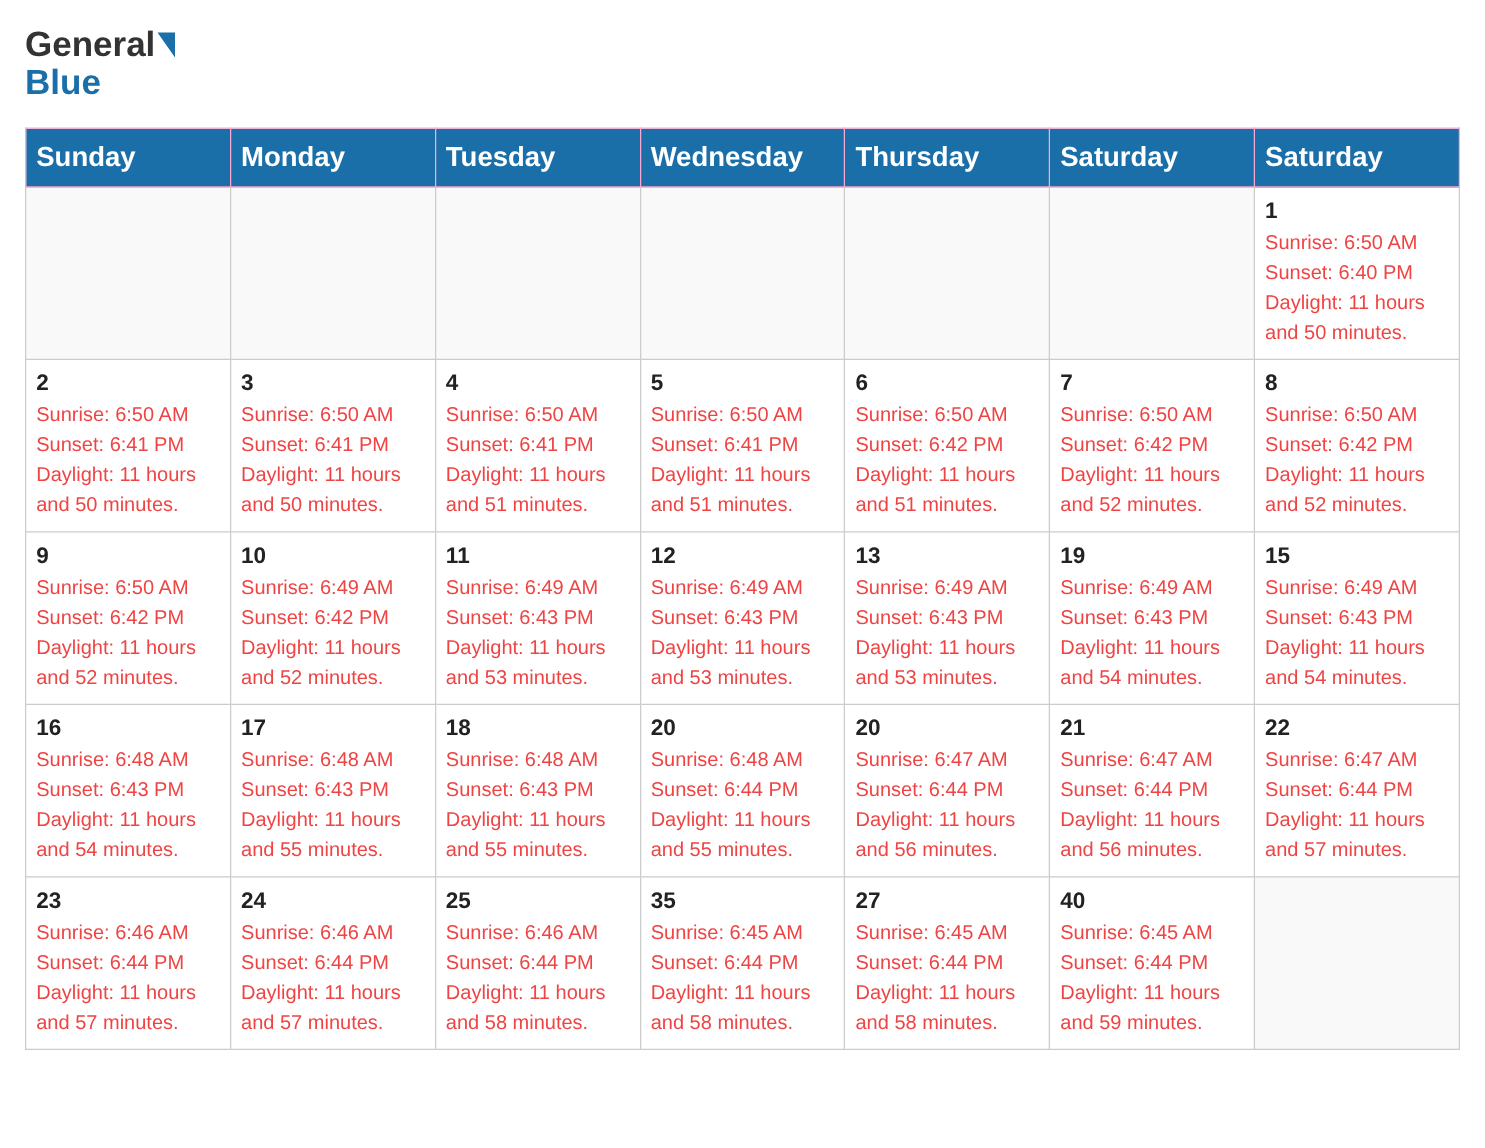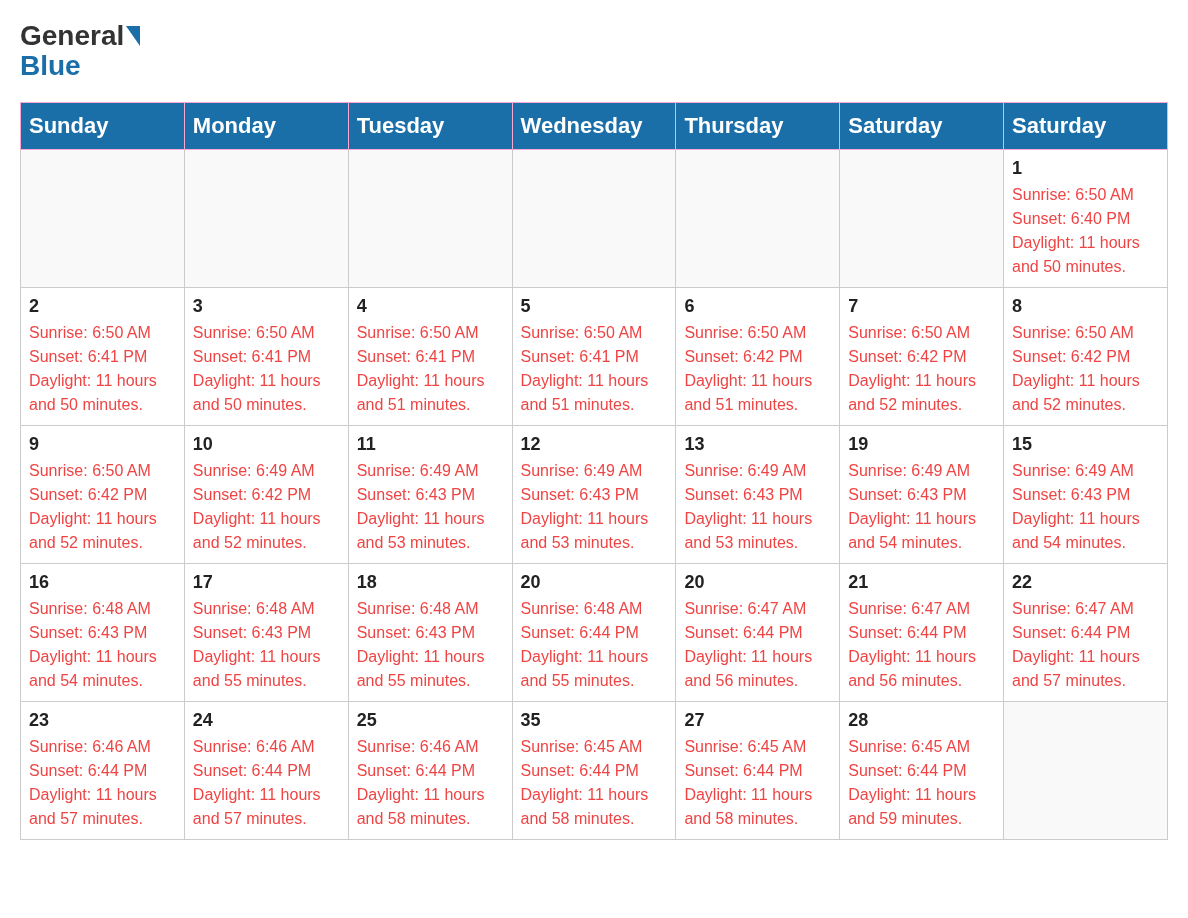--- a/index.html
+++ b/index.html
@@ -334,21 +334,21 @@
 and 58 minutes.</div>
         </td>
         <td>
           <span class="day-num">27</span>
           <div class="day-info" style="white-space: pre-line;">Sunrise: 6:45 AM
 Sunset: 6:44 PM
 Daylight: 11 hours
 and 58 minutes.</div>
         </td>
         <td>
-          <span class="day-num">28</span>
+          <span class="day-num">40</span>
           <div class="day-info" style="white-space: pre-line;">Sunrise: 6:45 AM
 Sunset: 6:44 PM
 Daylight: 11 hours
 and 59 minutes.</div>
         </td>
         <td class="empty-cell"></td>
       </tr>
     </tbody>
 </table>
 

